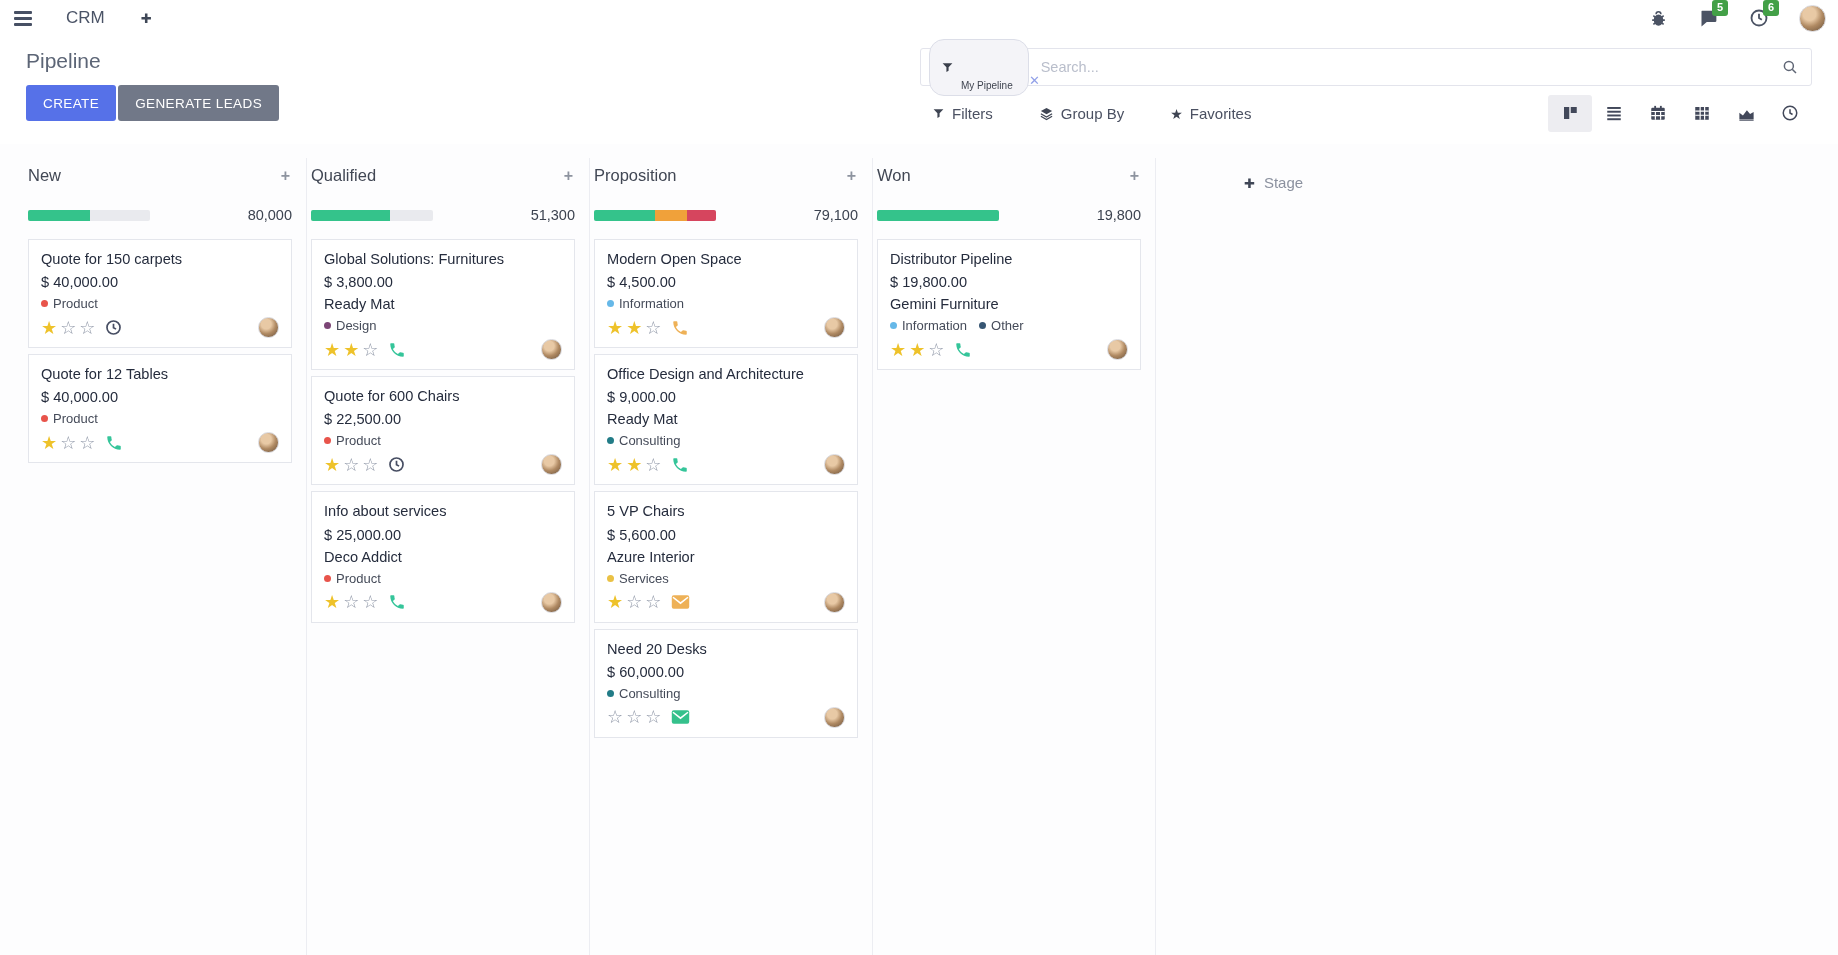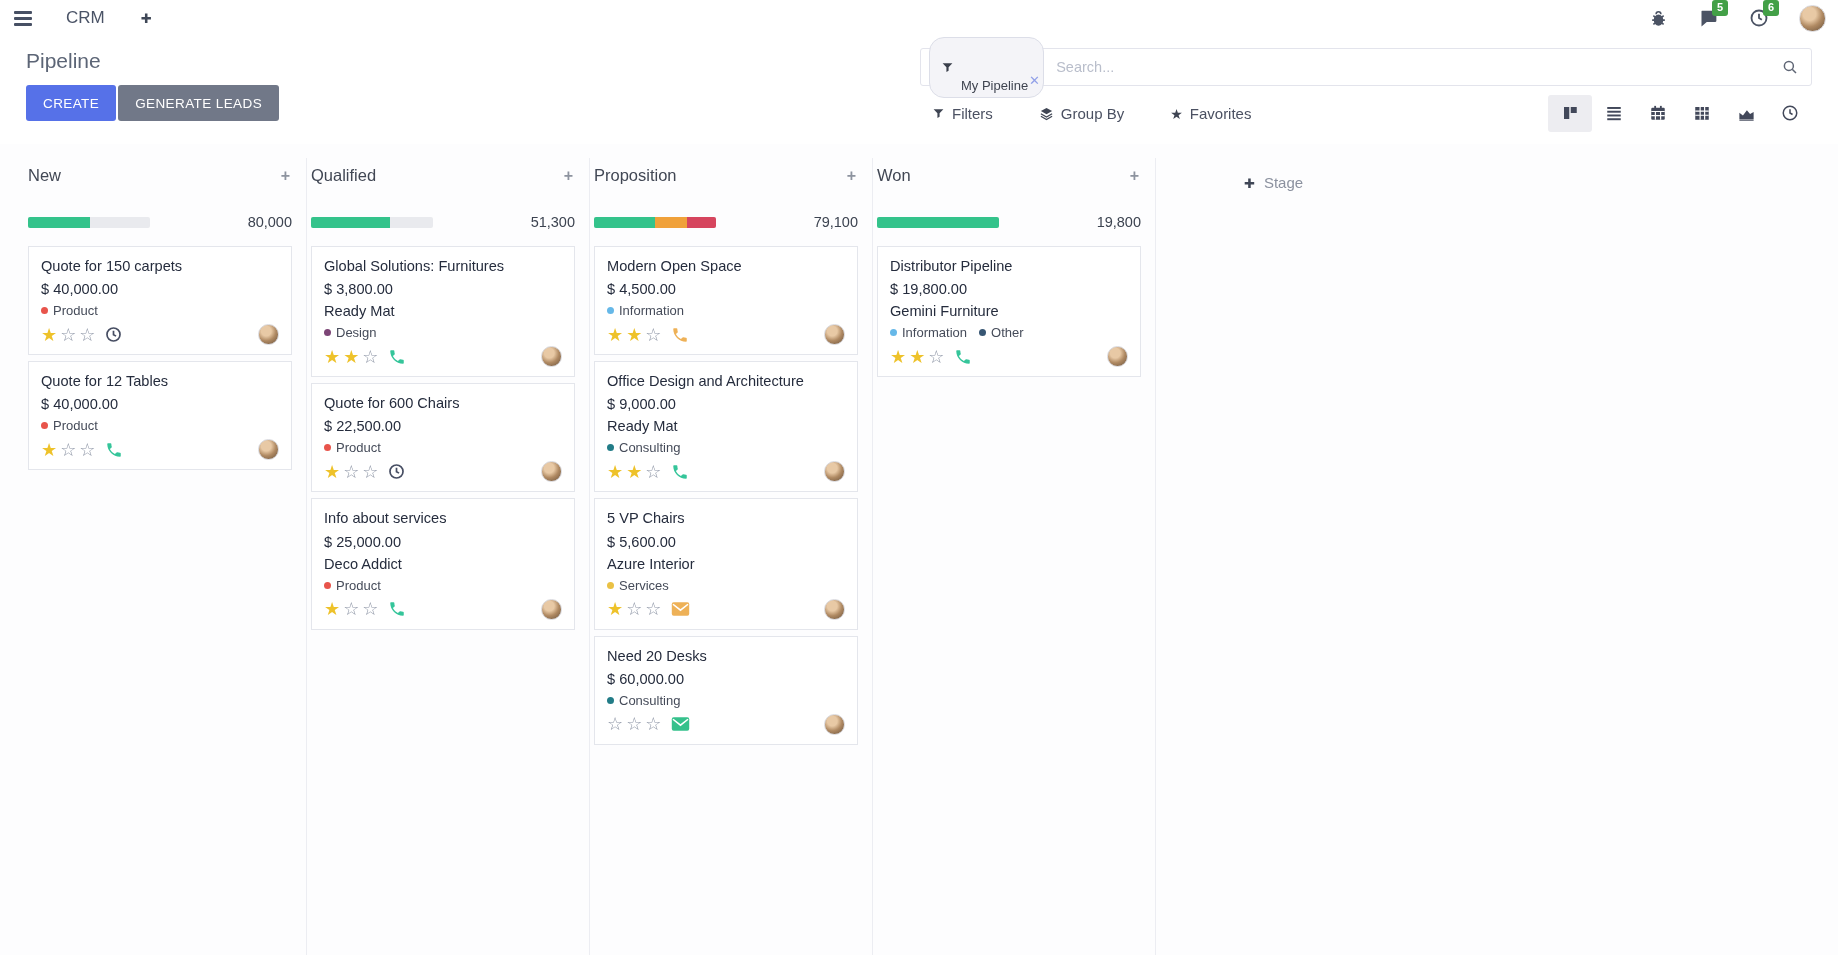--- a/index.html
+++ b/index.html
@@ -35,21 +35,21 @@
   .btn { border:none; color:#fff; font-size:13.5px; letter-spacing:.4px; padding:0 17px; height:36px;
     border-radius:3px; cursor:pointer; font-family:inherit; }
   .btn-primary { background:#5671e8; }
   .btn-secondary { background:#717888; margin-left:2px; }
 
   .cp-right { margin-left:auto; width:892px; display:flex; flex-direction:column; }
   .search-box { position:relative; display:flex; align-items:center; height:38px; background:#fff;
     border:1px solid #e3e4ec; border-radius:3px; padding:0 12px 0 8px; }
   .facet { display:flex; align-items:center; gap:7px; background:#f4f4f8; border:1px solid #dcdee8;
     border-radius:15px; padding:4px 15px 4px 11px; cursor:pointer; }
-  .facet-label { font-size:13px; color:#3f4450;margin-top:36px; }
+  .facet-label { font-size:10px; color:#3f4450;margin-top:36px; }
   .facet-remove { position:absolute; left:108px; bottom:-3px; color:#91a0e8; font-size:13px; cursor:pointer; }
   .search-input { flex:1; border:none; outline:none; font-size:14.5px; margin-left:10px;
     font-family:inherit; color:#4a5163; background:transparent; }
   .search-input::placeholder { color:#b9becb; }
   .search-glass { color:#5f6675; cursor:pointer; }
 
   .menus-row { display:flex; align-items:center; margin-top:8px; height:38px; }
   .menu-item { display:flex; align-items:center; gap:7px; color:#4b5162; font-size:15px; cursor:pointer; }
   .menu-item + .menu-item { margin-left:46px; }
   .menu-item:first-child { margin-left:12px; }
@@ -61,21 +61,21 @@
     color:#42485a; cursor:pointer; border-radius:3px; }
   .switch-btn.active { background:#ededf1; }
 
   
   .board { height:813px; background:#fdfdfe; padding:14px 0 0 24px; display:flex; align-items:stretch; }
   .column { width:283px; padding:0 14px 0 4px; border-right:1px solid #ecedf2; }
   .col-header { display:flex; align-items:center; margin-top:8px; }
   .col-title { font-size:16.5px; color:#414754; }
   .col-add { margin-left:auto; color:#8d939f; font-size:16px; cursor:pointer; padding:0 2px; }
   .col-add::before { content:"+"; font-weight:bold; }
-  .progress-row { display:flex; align-items:center; margin-top:29px; }
+  .progress-row { display:flex; align-items:center; margin-top:22px; }
   .progress-track { width:122px; height:11px; background:#e9eaee; border-radius:2px; overflow:hidden; display:flex; }
   .seg { height:100%; }
   .col-total { margin-left:auto; font-size:14.5px; color:#3c4350; }
   .cards { margin-top:16px; }
 
   .kcard { background:#fff; border:1px solid #e4e6ec; padding:10px 12px 9px; margin-bottom:6px; cursor:pointer; }
   .kcard-title { font-size:14.6px; color:#252c3d; line-height:1.25; }
   .kcard-amount { font-size:14.6px; color:#252c3d; margin-top:6px; }
   .kcard-customer { font-size:14.6px; color:#252c3d; margin-top:6px; }
   .kcard-tags { display:flex; align-items:center; gap:12px; margin-top:6px; }

